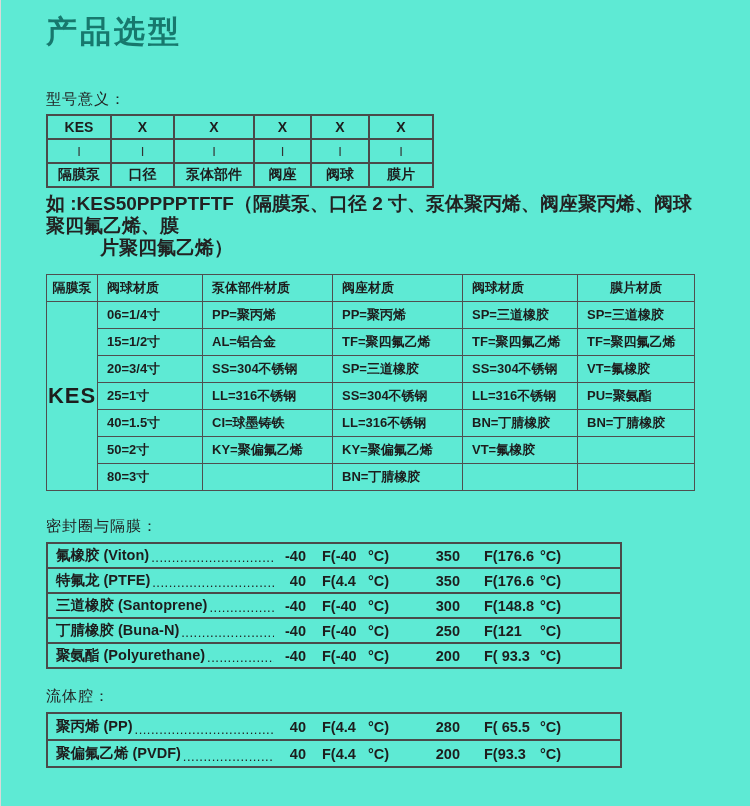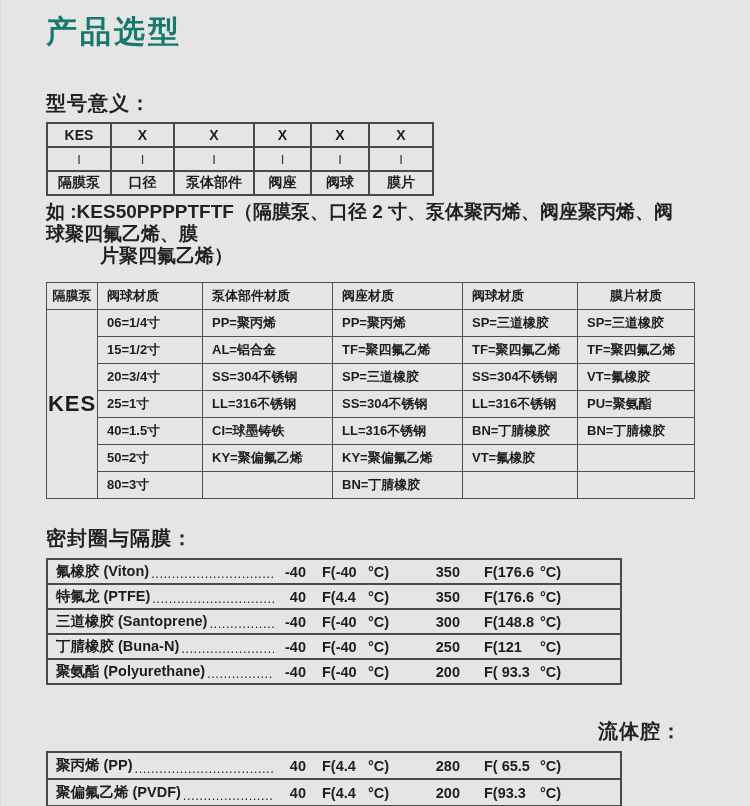--- a/index.html
+++ b/index.html
@@ -1,47 +1,47 @@
 <!DOCTYPE html>
 <html><head>
 <meta charset="utf-8">
 <style>
   html,body{margin:0;padding:0;background:#ffffff;}
   .page{
     position:relative;
     width:750px;
     height:806px;
-    background:#e5e5e5;
+    background:#5eead4;
     font-family:"Liberation Sans", sans-serif;
     color:#1d1d1d;
     overflow:hidden;
     box-sizing:border-box;
-    padding:12px 68px 0 46px;
+    padding:12px 44px 0 46px;
   }
   .edge-line{position:absolute;left:0;top:0;width:1px;height:100%;background:#d9d9d9;}
 
   h1.sec-title{
     margin:0;
     font-size:31px;
     line-height:40px;
     font-weight:700;
     letter-spacing:3px;
     color:#17786d;
   }
   h1.sec-title.second{margin-top:23px;margin-left:9px;}
 
   .small-label{
     margin-top:38px;
-    font-size:20px;
-    font-weight:700;
+    font-size:15px;
+    font-weight:400;
     letter-spacing:1px;
     color:#222;
   }
   .small-label.tight{margin-top:26px;}
-  .small-label.fluid{margin-top:33px;text-align:right;}
+  .small-label.fluid{margin-top:18px;}
 
   
   table.model-table{
     margin-top:5px;
     border-collapse:collapse;
     table-layout:fixed;
     width:386px;
   }
   table.model-table td{
     border:2px solid #4a4a4a;

